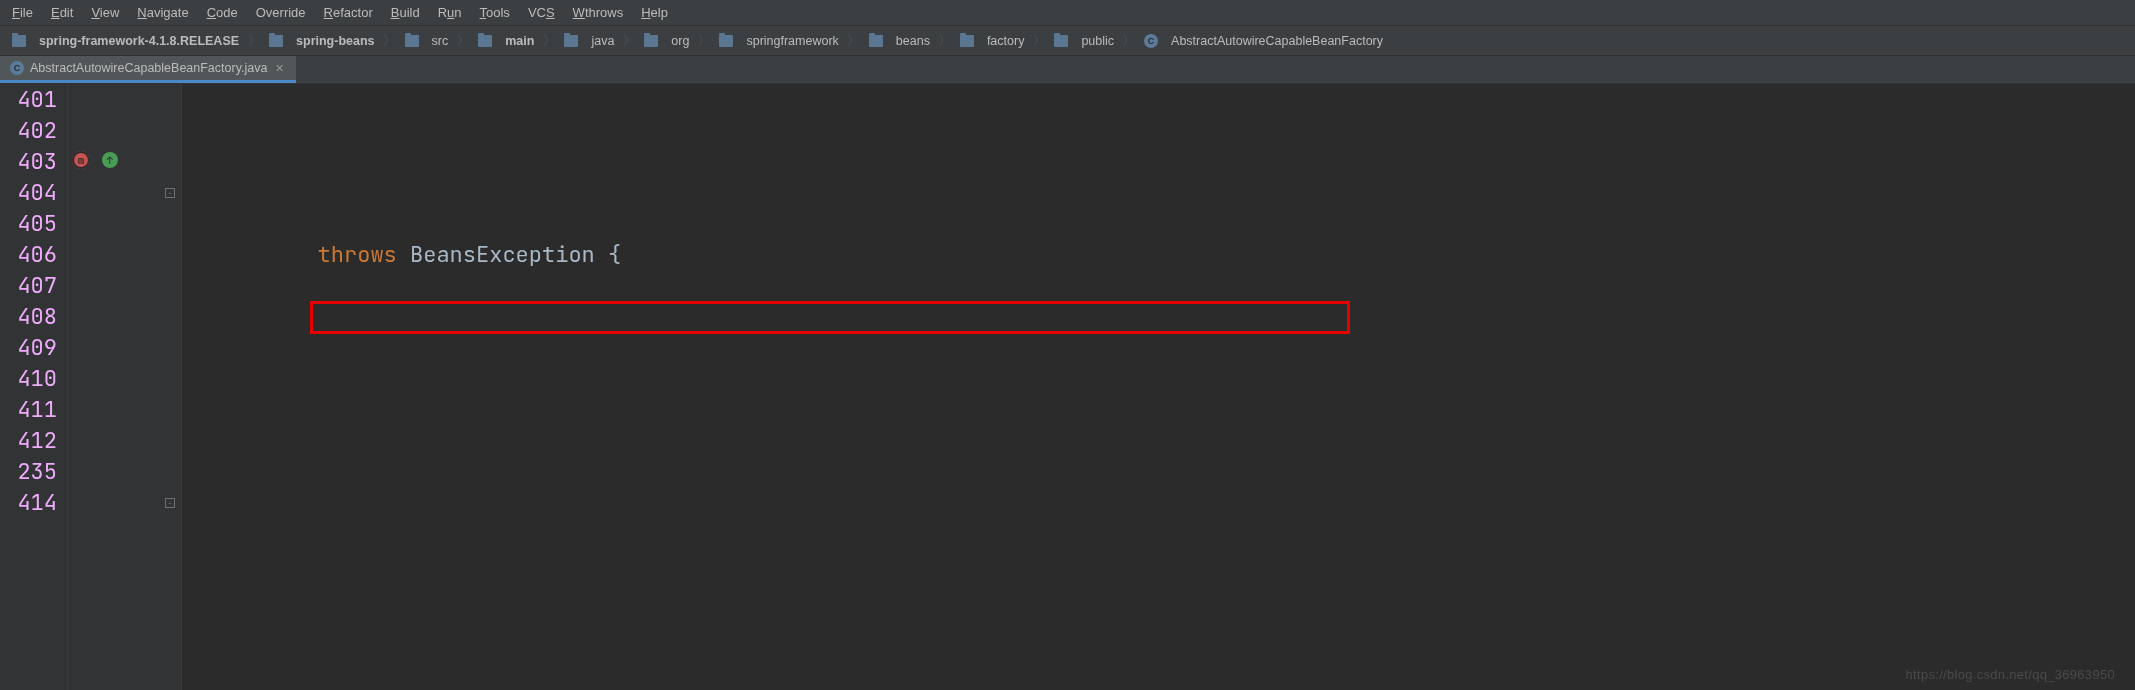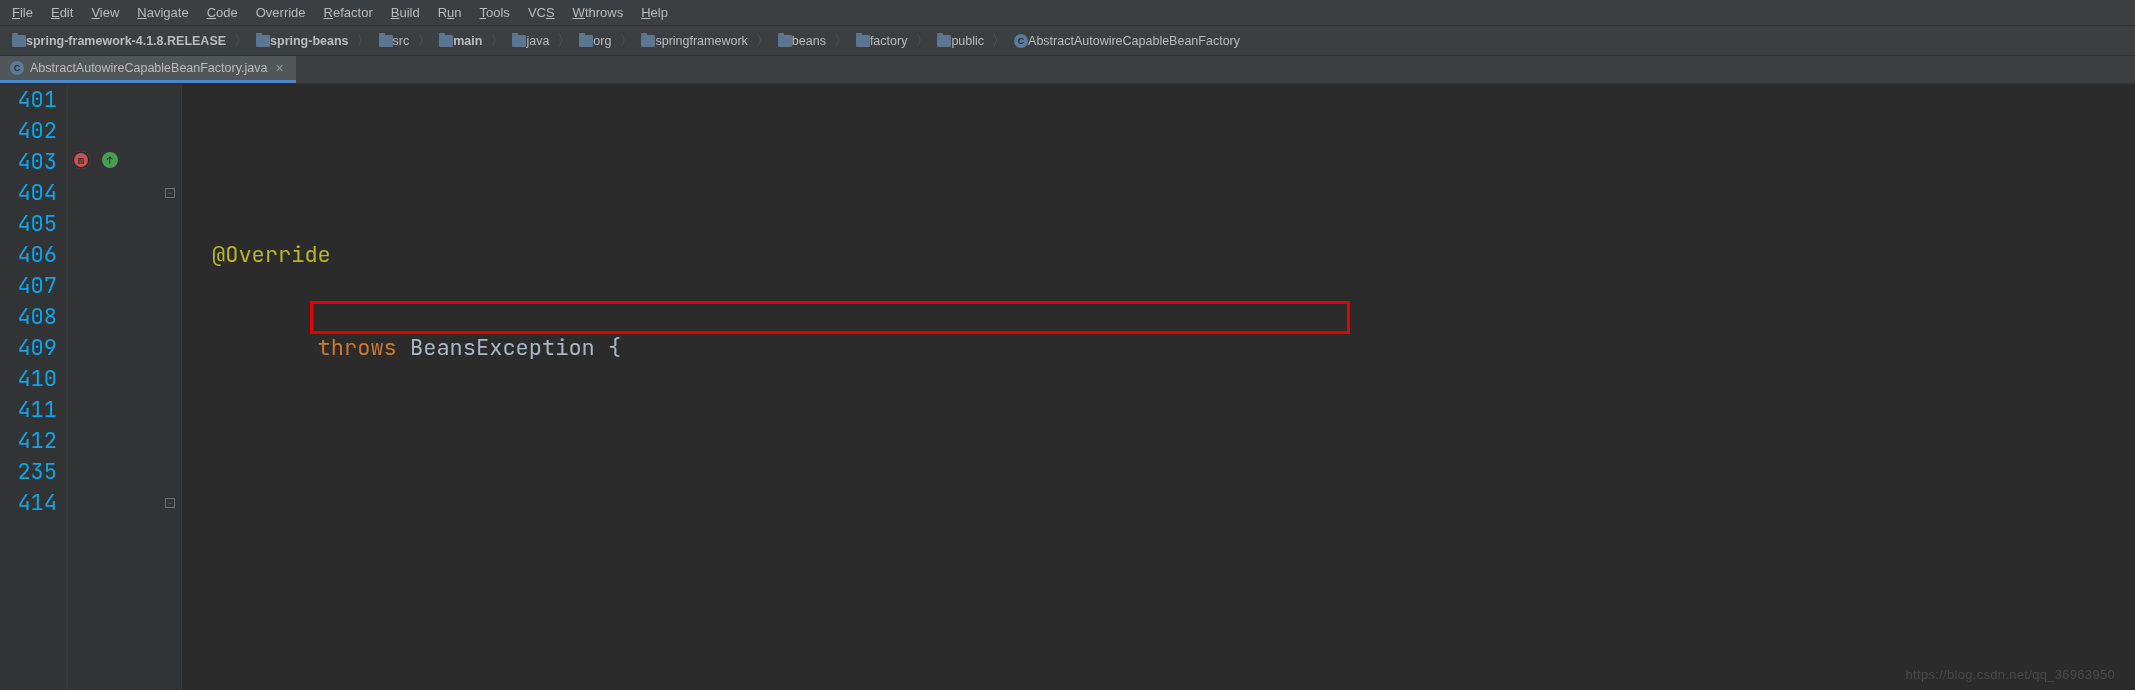--- a/index.html
+++ b/index.html
@@ -36,21 +36,21 @@
       padding: 0 8px;
       gap: 2px;
       font-size: 12.5px;
       border-bottom: 1px solid #323232;
       overflow: hidden;
       white-space: nowrap;
     }
     .breadcrumb .bc-item {
       display: inline-flex;
       align-items: center;
-      gap: 0;
+      gap: 13px;
       padding: 2px 4px;
       cursor: pointer;
       color: #bbbbbb;
       justify-content: flex-end;
     }
     .breadcrumb .bc-sep {
       color: #585858;
       padding: 0 2px;
       font-size: 14px;
     }
@@ -109,21 +109,21 @@
       background: #2b2b2b;
       font-family: "Consolas", "JetBrains Mono", monospace;
       font-size: 22px;
       line-height: 31px;
       position: relative;
     }
     .gutter {
       width: 68px;
       padding-right: 10px;
       text-align: right;
-      color: #0ea5e9;
+      color: #f0abfc;
       background: #313335;
       border-right: 1px solid #3a3a3a;
       user-select: none;
       padding-left: 12px;
     }
     .gutter .ln { height: 31px; }
     .markers {
       width: 94px;
       background: #313335;
       position: relative;
@@ -296,21 +296,20 @@
   <div class="markers">
     <div class="icon-red" style="top:67px; left:4px;">m</div>
     <div class="icon-green" style="top:68px; left:34px;">↑</div>
   </div>
   <div class="fold-marks">
     <div class="fold-box" style="top:104px;">−</div>
     <div class="fold-box" style="top:414px;">−</div>
   </div>
   <div class="code">
     <div class="code-line"><span class="id"></span></div>
-    <div class="code-line"><span class="ann">@Override</span></div>
     <div class="code-line">        <span class="kw">throws</span><span class="id"> BeansException {</span></div>
     <div class="code-line"><span class="id"></span></div>
     
     
     
     
     
     
     
     

